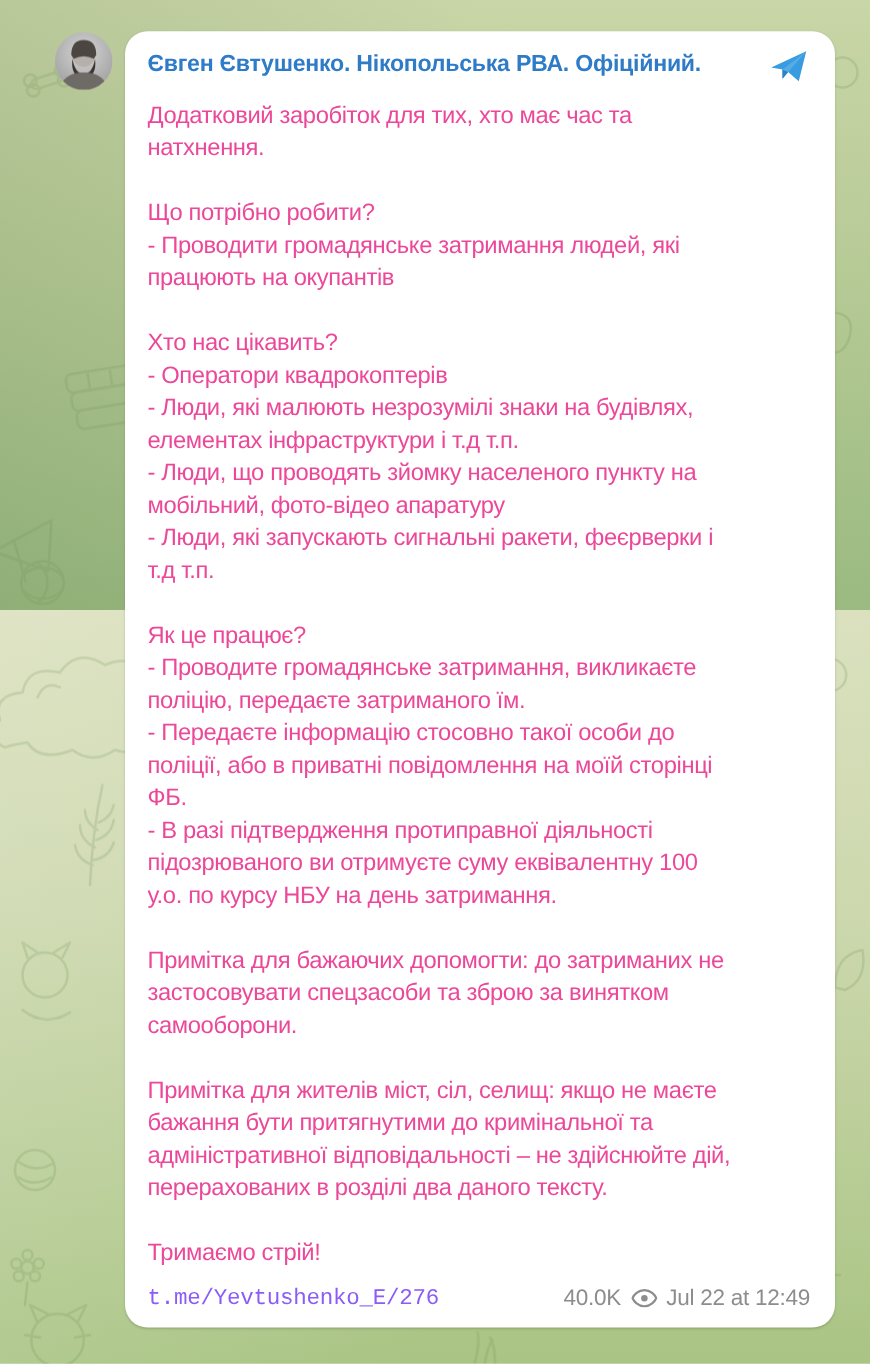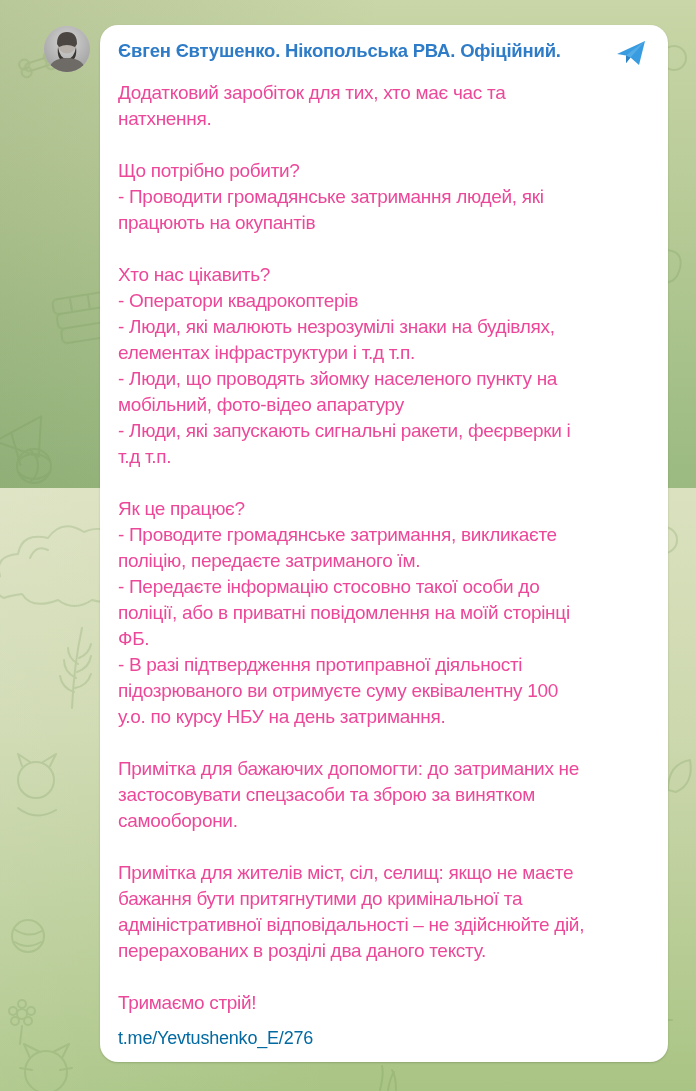--- a/index.html
+++ b/index.html
@@ -24,21 +24,21 @@
   .sender-row{display:flex;align-items:flex-start;justify-content:space-between;}
   .sender-name{font-size:18.5px;font-weight:700;letter-spacing:-0.2px;line-height:24px;
     color:#2e7bc7;cursor:pointer;padding-top:2px;}
   .plane{flex:0 0 auto;margin-top:2px;margin-right:4px;}
 
   .msg-text{margin-top:13px;font-size:19px;letter-spacing:-0.3px;line-height:26px;
     color:#ec4899;white-space:pre;overflow:hidden;}
 
   .footer{position:absolute;left:18px;right:20px;bottom:13px;display:flex;
     align-items:center;justify-content:space-between;font-size:18px;letter-spacing:-0.2px;}
-  .post-link{color:#0369a1;cursor:pointer;text-decoration:none;}
+  .post-link{color:#8b5cf6;cursor:pointer;text-decoration:none;font-family:Liberation Mono, monospace;}
   .meta{display:flex;align-items:center;gap:7px;color:#8d8d8d;}
   .meta .views{margin-right:1px;}
 
   
   .avatar{position:absolute;left:44px;top:26px;width:46px;height:46px;border-radius:50%;
     overflow:hidden;background:#bdbdbd;cursor:pointer;}
 </style>
 </head>
 <body>
 
@@ -199,16 +199,24 @@
 
 Примітка для жителів міст, сіл, селищ: якщо не маєте
 бажання бути притягнутими до кримінальної та
 адміністративної відповідальності – не здійснюйте дій,
 перерахованих в розділі два даного тексту.
 
 Тримаємо стрій!</div>
 
     <div class="footer">
       <a class="post-link">t.me/Yevtushenko_E/276</a>
+      <div class="meta">
+        <span class="views">40.0K</span>
+        <svg width="21" height="15" viewBox="0 0 21 15">
+          <path d="M10.5 1 C15.5 1 19 5 20 7.5 C19 10 15.5 14 10.5 14 C5.5 14 2 10 1 7.5 C2 5 5.5 1 10.5 1 Z" fill="none" stroke="#8d8d8d" stroke-width="1.8"></path>
+          <circle cx="10.5" cy="7.5" r="2.6" fill="#8d8d8d"></circle>
+        </svg>
+        <span>Jul 22 at 12:49</span>
+      </div>
     </div>
 
   </div>
 </div>
 
 </body></html>

